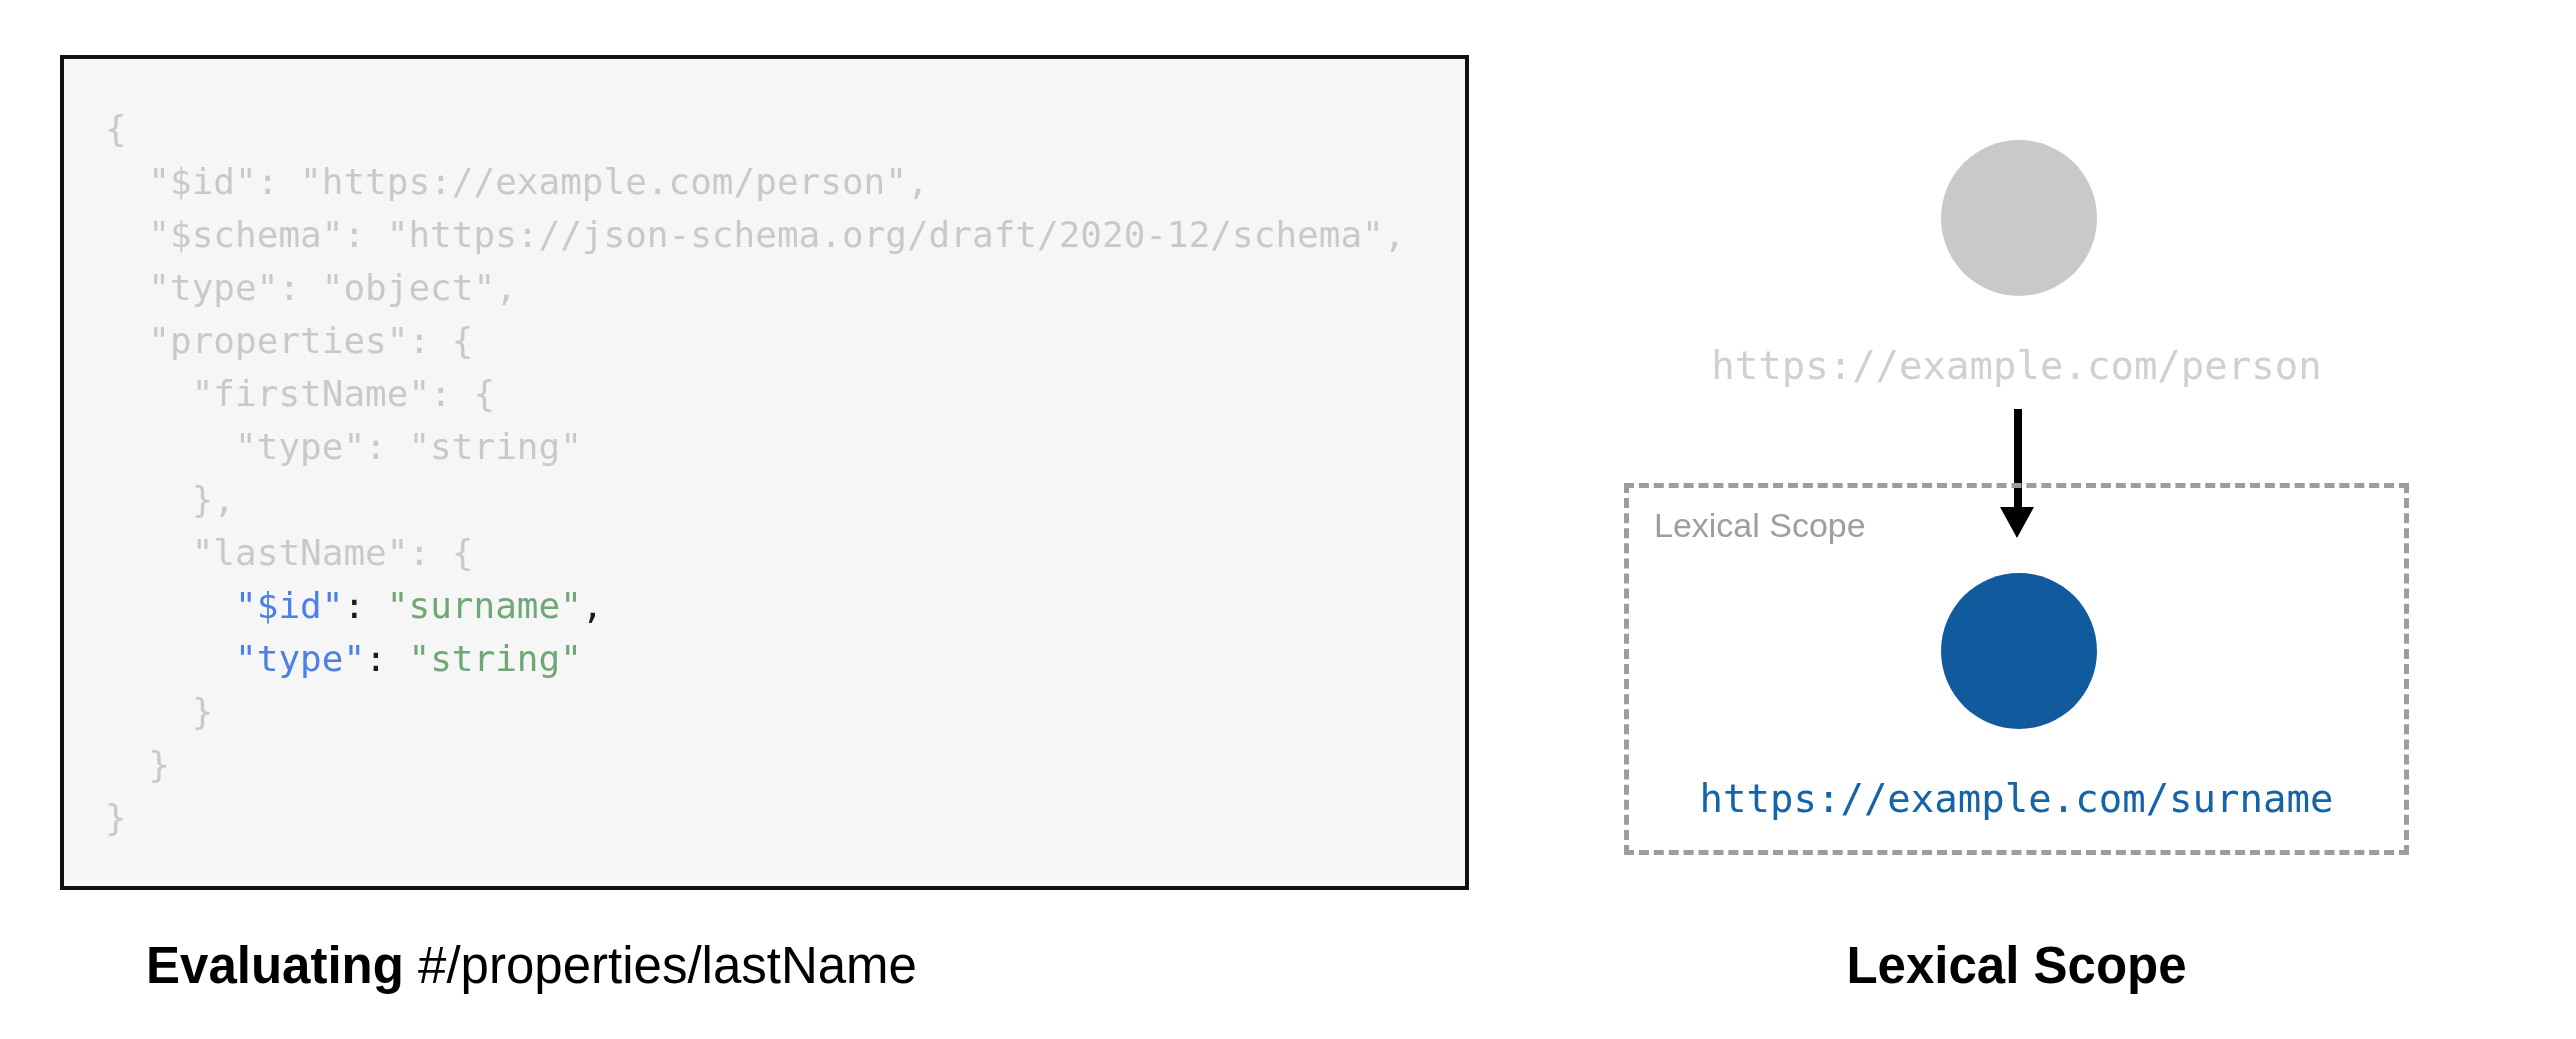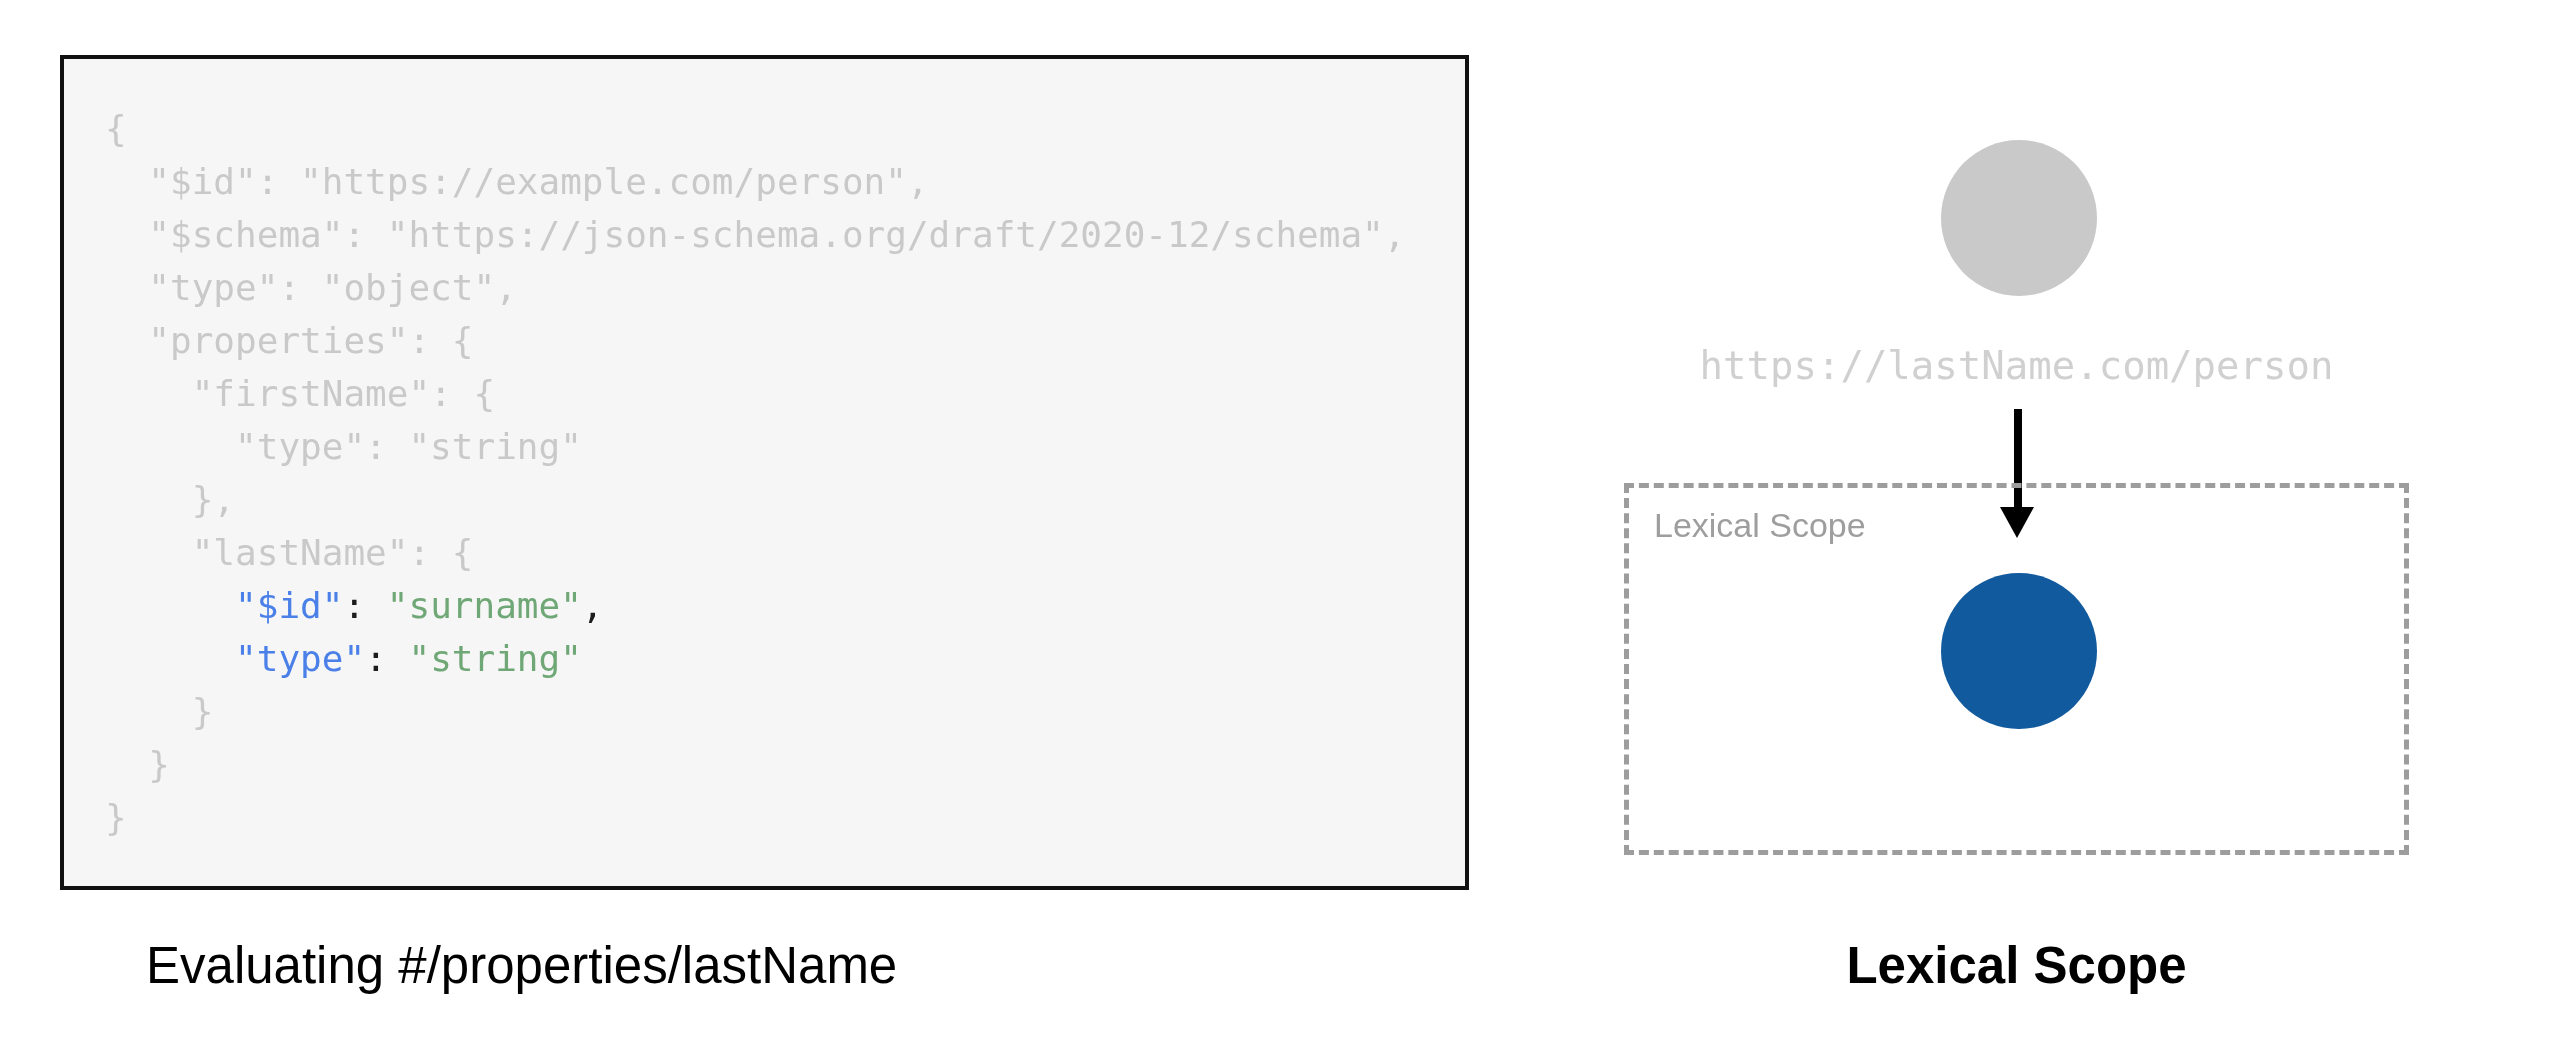--- a/index.html
+++ b/index.html
@@ -38,21 +38,21 @@
   .caption-left {
     position: absolute;
     left: 146px; top: 937px;
     font-size: 51px;
     line-height: 57px;
     color: #000000;
     white-space: pre;
   }
   .caption-left .bold-part {
     font-family: "Liberation Sans", sans-serif;
-    font-weight: normal;
+    font-weight: bold;
   }
   .caption-left .mono-part {
     font-family: Liberation Sans, sans-serif;
     font-weight: normal;
   }
   .caption-right {
     position: absolute;
     left: 1624px; top: 937px;
     width: 785px;
     text-align: center;
@@ -136,28 +136,29 @@
         <div class="code-line"><span class="c-gray">    }</span></div>
         <div class="code-line"><span class="c-gray">  }</span></div>
         <div class="code-line"><span class="c-gray">}</span></div>
       </div>
   </div>
 
   <div class="caption-left"><span class="bold-part">Evaluating</span><span class="mono-part"> #/properties/lastName</span></div>
 
   <div class="node-circle node-gray"></div>
 
-  <div class="uri-label uri-gray">https://lastName.com/person</div>
+  <div class="uri-label uri-gray">https://example.com/person</div>
 
   <div class="arrow-shaft"></div>
   <div class="arrow-head"></div>
 
   <div class="scope-box">
     <div class="scope-box-label">Lexical Scope</div>
   </div>
 
   <div class="node-circle node-blue"></div>
 
+  <div class="uri-label uri-blue">https://example.com/surname</div>
 
   <div class="caption-right">Lexical Scope</div>
 
 </div>
 
 
 </body></html>

